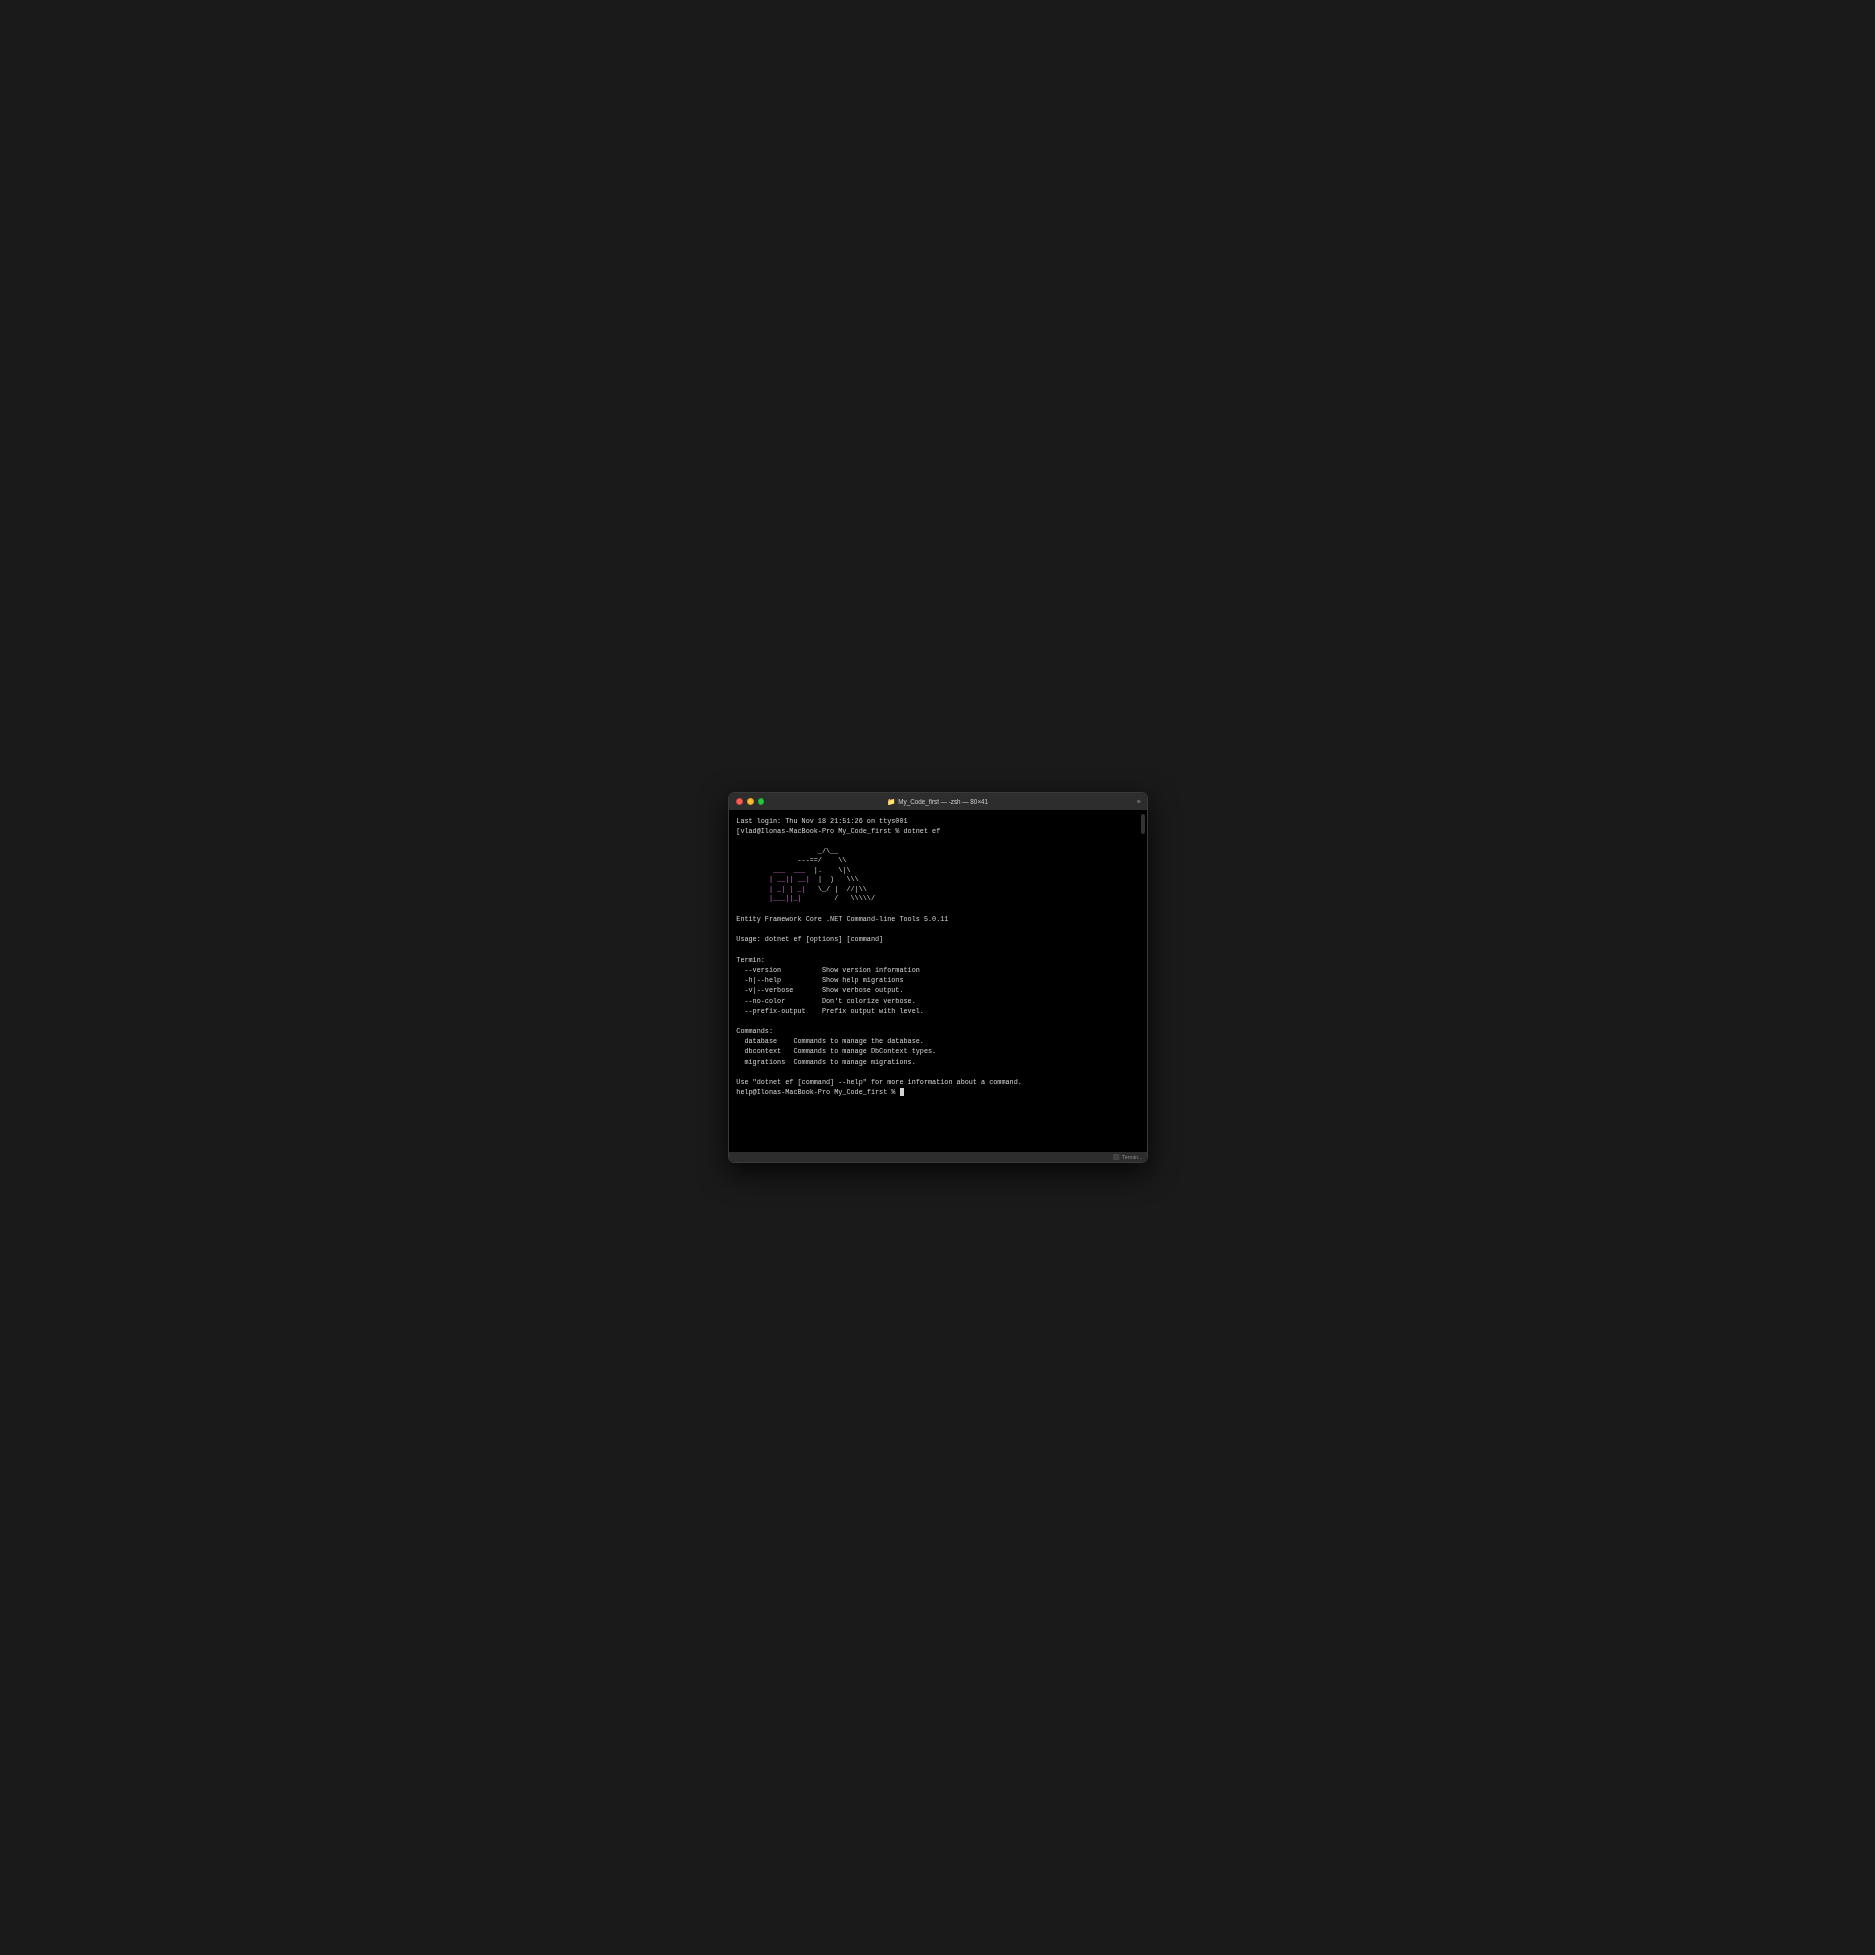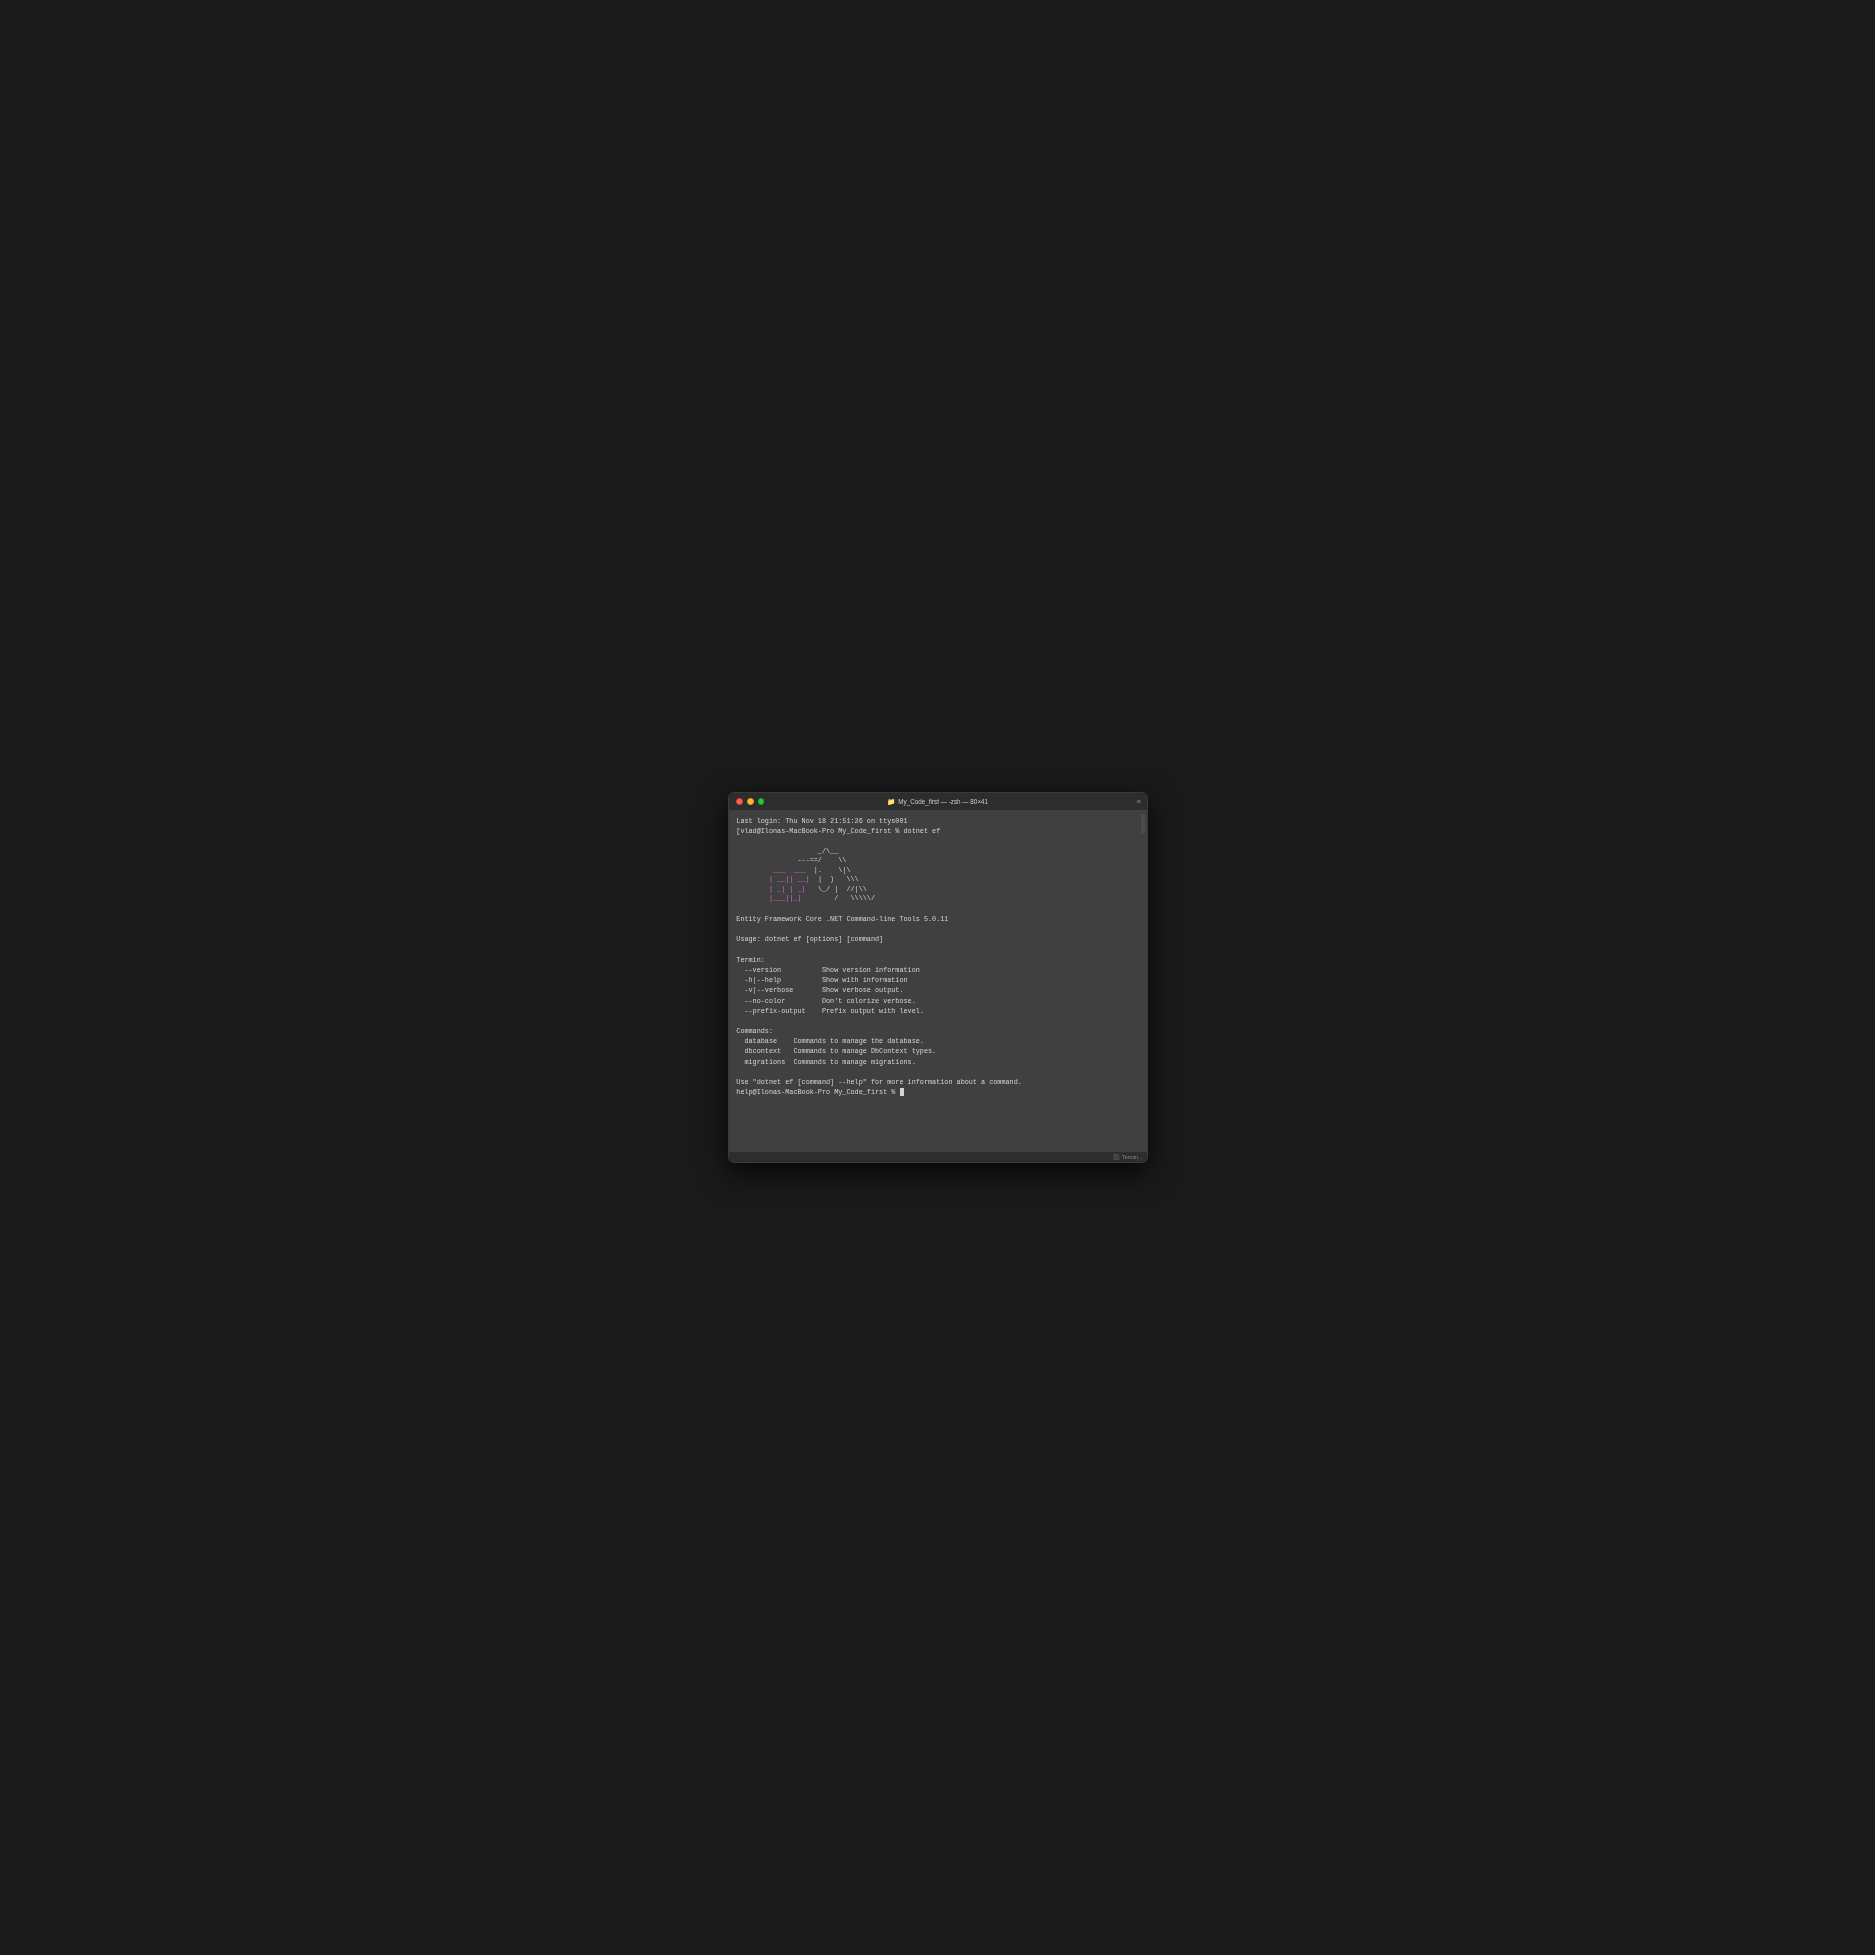--- a/index.html
+++ b/index.html
@@ -84,21 +84,21 @@
     .scrollbar-area {
       position: absolute;
       right: 5.9px;
       top: 50%;
       transform: translateY(-50%);
       color: #888;
       font-size: 6.8px;
     }
 
     .terminal-body {
-      background: #404040;
+      background: #000000;
       padding: 5.9px 7.8px 7.8px 7.8px;
       color: #d4d4d4;
       font-size: 6.8px;
       line-height: 1.5;
       min-height: 342px;
       position: relative;
     }
 
     .terminal-line {
       white-space: pre;
@@ -186,21 +186,21 @@
       <div class="ascii-art-line"><span class="text-magenta">        |___||_|  </span><span class="text-white">      /   \\\\\/</span></div>
     </div>
 
     <div class="terminal-line">&nbsp;</div>
     <div class="terminal-line text-white">Entity Framework Core .NET Command-line Tools 5.0.11</div>
     <div class="terminal-line">&nbsp;</div>
     <div class="terminal-line text-white">Usage: dotnet ef [options] [command]</div>
     <div class="terminal-line">&nbsp;</div>
     <div class="terminal-line text-white">Termin:</div>
     <div class="terminal-line text-white">  --version          Show version information</div>
-    <div class="terminal-line text-white">  -h|--help          Show with information</div>
+    <div class="terminal-line text-white">  -h|--help          Show help migrations</div>
     <div class="terminal-line text-white">  -v|--verbose       Show verbose output.</div>
     <div class="terminal-line text-white">  --no-color         Don't colorize verbose.</div>
     <div class="terminal-line text-white">  --prefix-output    Prefix output with level.</div>
     <div class="terminal-line">&nbsp;</div>
     <div class="terminal-line text-white">Commands:</div>
     <div class="terminal-line text-white">  database    Commands to manage the database.</div>
     <div class="terminal-line text-white">  dbcontext   Commands to manage DbContext types.</div>
     <div class="terminal-line text-white">  migrations  Commands to manage migrations.</div>
     <div class="terminal-line">&nbsp;</div>
     <div class="terminal-line text-white">Use "dotnet ef [command] --help" for more information about a command.</div>

